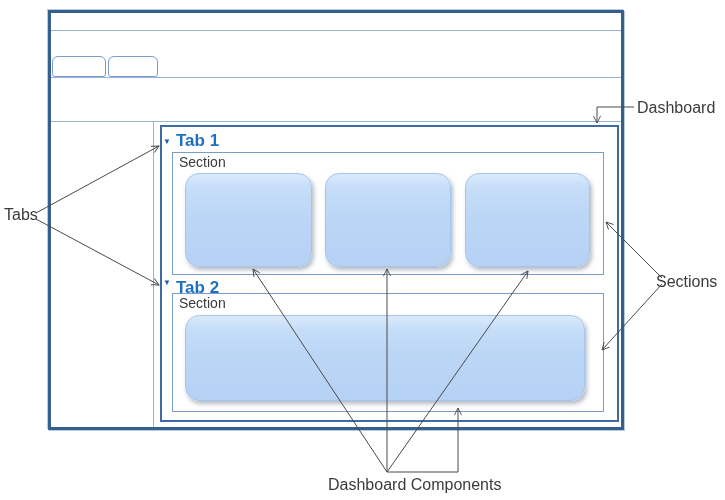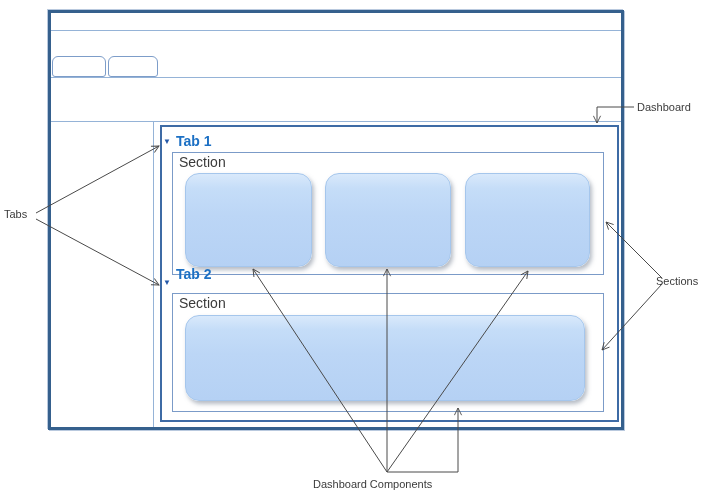--- a/index.html
+++ b/index.html
@@ -33,40 +33,40 @@
   
   .dashboard-box {
     left: 160px; top: 125px; width: 459px; height: 297px;
     border: 2px solid #3E6BA5;
     background: #ffffff;
   }
   .tab-triangle {
     font-size: 8px; line-height: 8px; color: #2458A8;
   }
   .tab-label {
-    font-size: 14px; line-height: 14px; font-weight: bold; color: #1C70C4; text-align: center;
+    font-size: 17px; line-height: 14px; font-weight: bold; color: #1C70C4; text-align: center;
   }
   .section-box {
     width: 432px;
     border: 1px solid #7B9BC8;
     background: #ffffff;
   }
   .section-label {
     font-size: 14px; line-height: 14px; color: #3A3A3A;
   }
   .component {
     border: 1px solid #A5C6EC;
     border-radius: 14px;
     background: linear-gradient(180deg, #D9E9FB 0%, #C5DDF8 16%, #BCD6F6 45%, #B5D1F4 100%);
     box-shadow: 2px 3px 4px rgba(110,122,140,0.5);
   }
 
   
   .annotation {
-    font-size: 11px; line-height: 15px; color: #3B3B3B;
+    font-size: 16px; line-height: 15px; color: #3B3B3B;
     white-space: nowrap;
   }
   #connector-layer {
     left: 0; top: 0; width: 725px; height: 500px;
     pointer-events: none;
   }
   #connector-layer path { stroke: #4A4A4A; stroke-width: 1; fill: none; }
 </style>
 </head>
 <body>
@@ -88,30 +88,30 @@
   <span class="abs tab-triangle" style="left:163px; top:138px;">▼</span>
   <span class="abs tab-label" style="left:176px; top:134px;">Tab 1</span>
 
   <div class="abs section-box" style="left:172px; top:152px; height:123px;"></div>
   <span class="abs section-label" style="left:179px; top:155px;">Section</span>
   <div class="abs component" style="left:185px; top:173px; width:127px; height:94px;"></div>
   <div class="abs component" style="left:325px; top:173px; width:126px; height:94px;"></div>
   <div class="abs component" style="left:465px; top:173px; width:125px; height:94px;"></div>
 
   <span class="abs tab-triangle" style="left:163px; top:279px;">▼</span>
-  <span class="abs tab-label" style="left:176px; top:267px;">Tab 2</span>
+  <span class="abs tab-label" style="left:176px; top:281px;">Tab 2</span>
 
   <div class="abs section-box" style="left:172px; top:293px; height:119px;"></div>
   <span class="abs section-label" style="left:179px; top:296px;">Section</span>
   <div class="abs component" style="left:185px; top:315px; width:400px; height:86px;"></div>
 
   <span class="abs annotation" style="left:4px; top:207px;">Tabs</span>
   <span class="abs annotation" style="left:637px; top:100px;">Dashboard</span>
   <span class="abs annotation" style="left:656px; top:274px;">Sections</span>
-  <span class="abs annotation" style="left:313px; top:477px;">Dashboard Components</span>
+  <span class="abs annotation" style="left:328px; top:477px;">Dashboard Components</span>
 
   <svg id="connector-layer" class="abs" viewBox="0 0 725 500">
     <defs>
       <marker id="arrow" viewBox="0 0 10 10" refX="9" refY="5" markerWidth="9" markerHeight="9" orient="auto-start-reverse">
         <path d="M1,1 L9,5 L1,9" fill="none" stroke="#4A4A4A" stroke-width="1.2"></path>
       </marker>
     </defs>
     <path d="M36,213 L159,146" marker-end="url(#arrow)"></path>
     <path d="M36,219 L159,285" marker-end="url(#arrow)"></path>
     <path d="M634,107 L597,107 L597,123" marker-end="url(#arrow)"></path>

